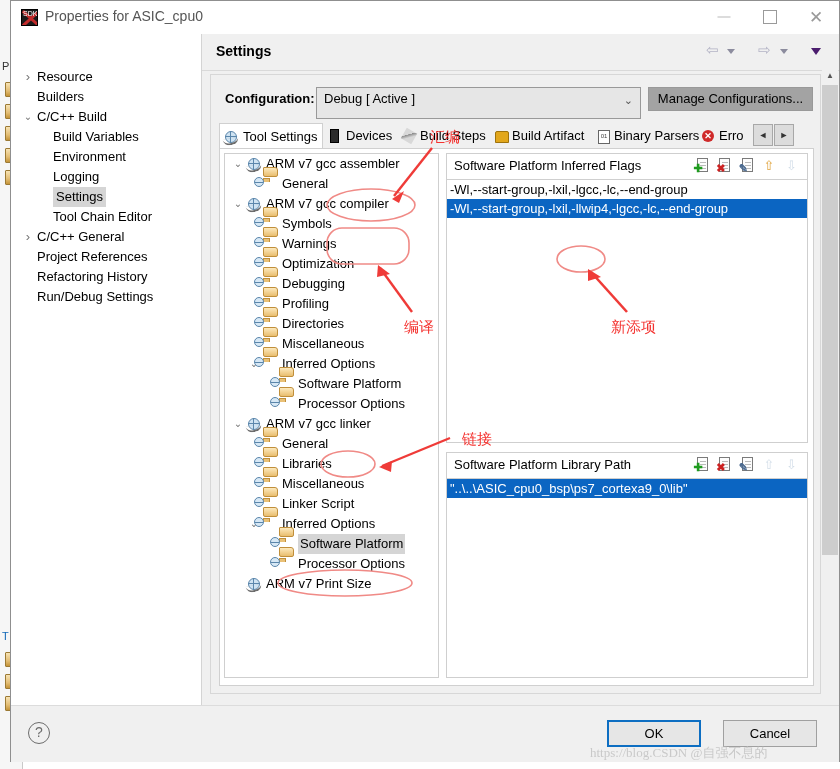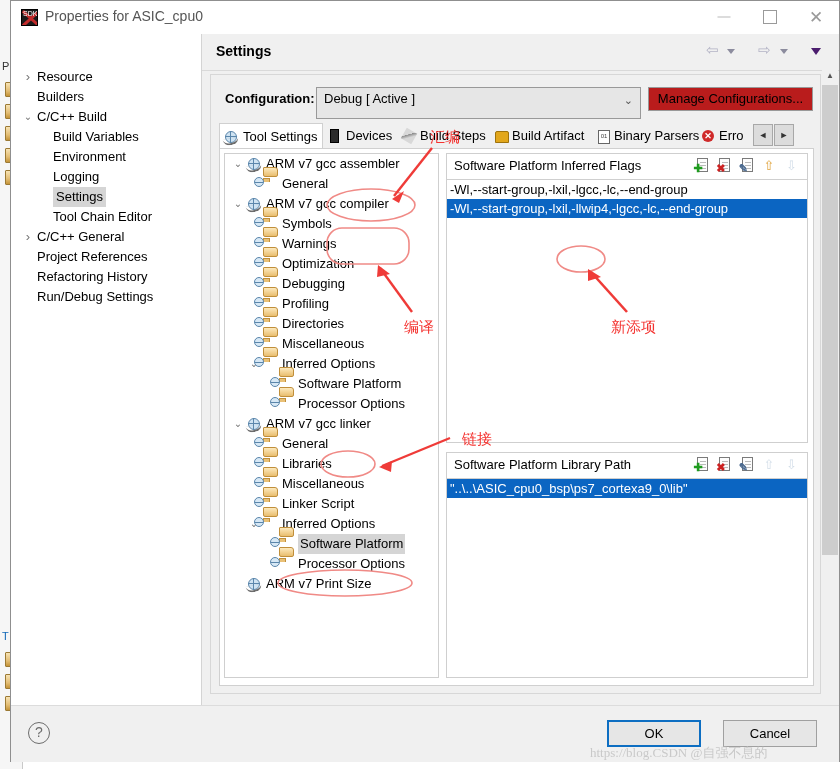--- a/index.html
+++ b/index.html
@@ -232,21 +232,21 @@
     position: absolute; left: 7px; top: 3px;
     font-size: 13px;
   }
   #cfg-select .chev {
     position: absolute; right: 7px; top: 6px;
     font-size: 11px; color: #555;
   }
   #btn-manage {
     position: absolute; left: 437px; top: 12px;
     width: 165px; height: 24px;
-    background: #b91c1c;
+    background: #a3a3a3;
     border: 1px solid #999;
     box-sizing: border-box;
     text-align: center;
     font-size: 13px;
     line-height: 22px;
   }
 
   
   #tabstrip {
     position: absolute; left: 8px; top: 48px;

